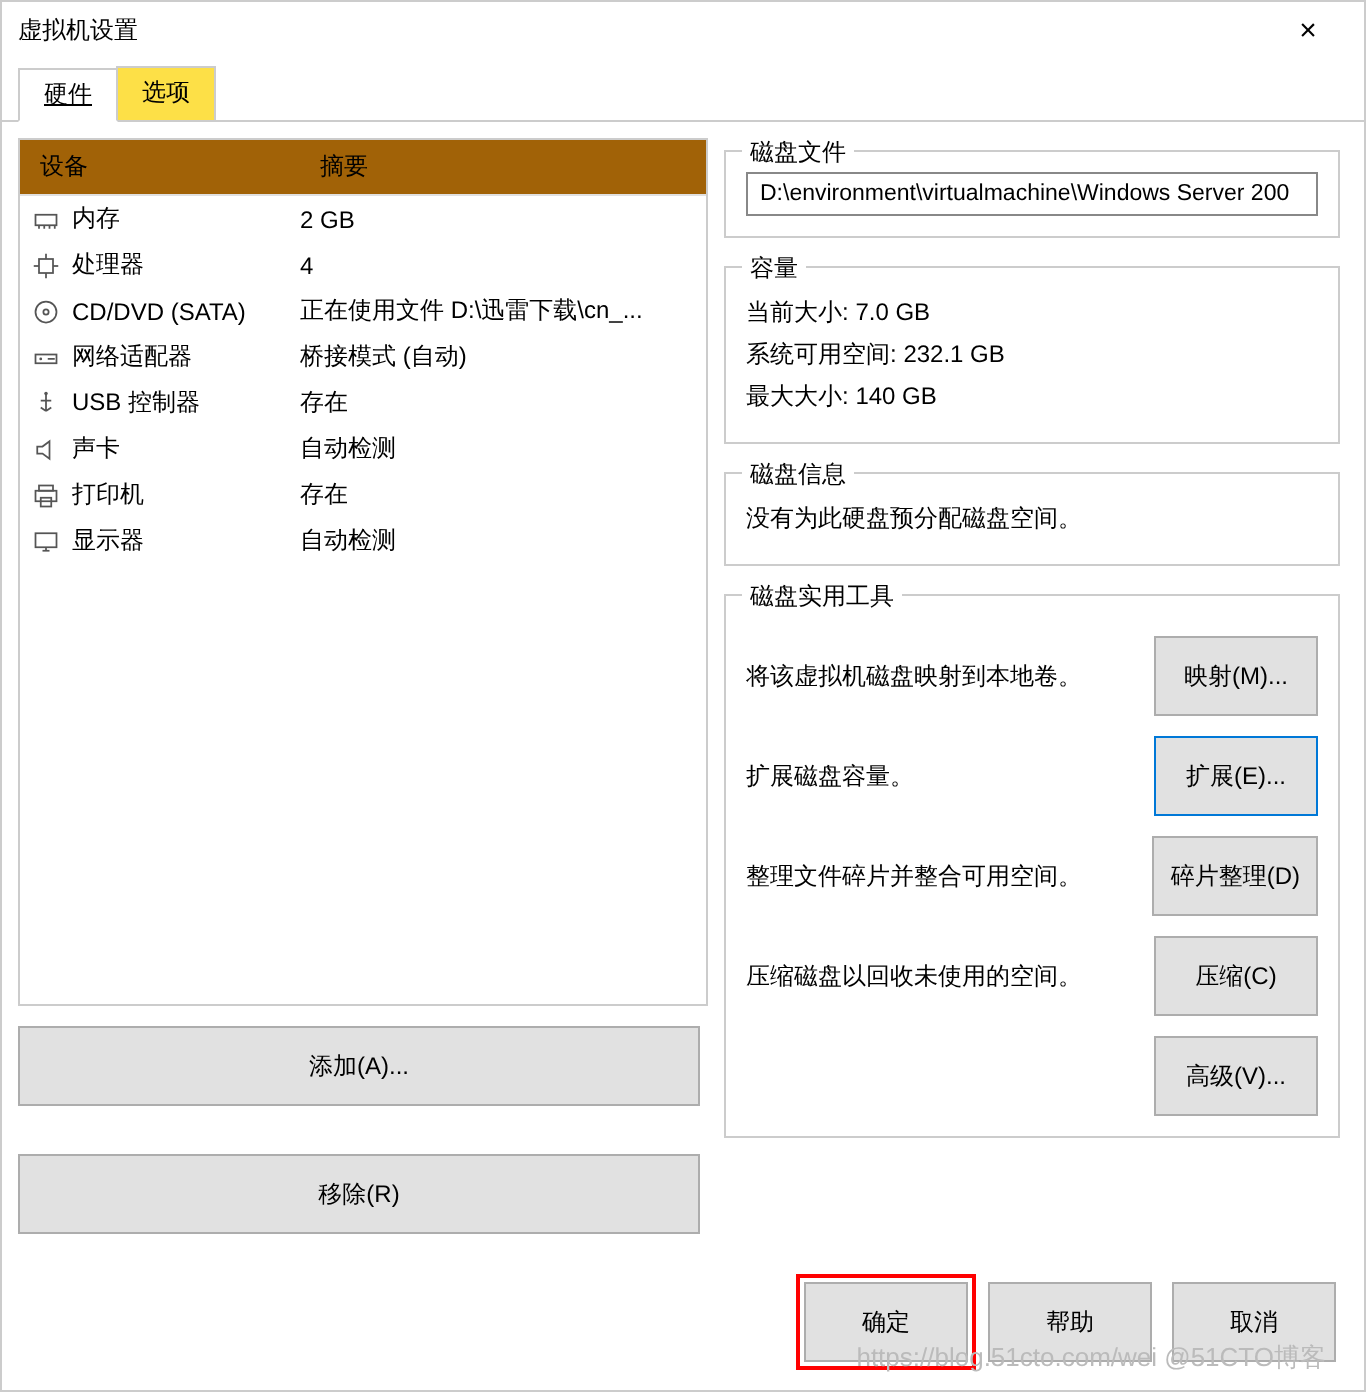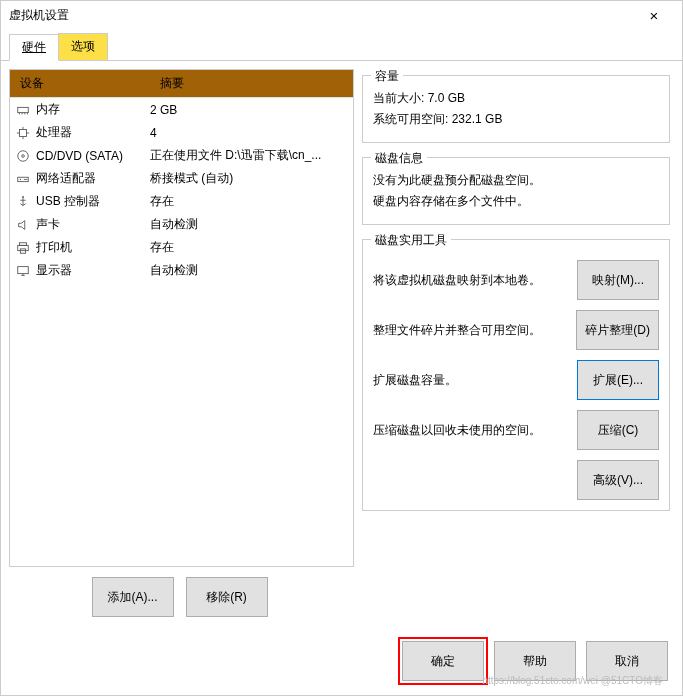--- a/index.html
+++ b/index.html
@@ -17,34 +17,34 @@
 .device-list { flex: 1; border: 1px solid #ccc; overflow: hidden; }
 .dl-header { display: flex; border-bottom: 1px solid #e0e0e0; background: #a16207; }
 .dl-header .col { padding: 5px 10px; }
 .col-dev { width: 140px; }
 .col-sum { flex: 1; }
 .dl-row { display: flex; padding: 3px 0; align-items: center; cursor: pointer; }
 .dl-row.selected { background: #cce5ff; }
 .dl-row .ico { width: 26px; text-align: center; color: #555; }
 .dl-row .dev { width: 114px; padding-right: 4px; }
 .dl-row .sum { flex: 1; padding-right: 6px; white-space: nowrap; overflow: hidden; text-overflow: ellipsis; }
-.left-buttons { display: flex; justify-content: center; gap: 12px; padding: 10px 4px 6px 0; }
+.left-buttons { display: flex; justify-content: flex-start; gap: 24px; padding: 10px 4px 6px 0; flex-direction: column; }
 .btn { min-width: 82px; height: 40px; border: 1px solid #adadad; background: #e1e1e1; cursor: pointer; padding: 0 8px; font-size: 12px; }
 .btn.highlight { outline: 2px solid red; outline-offset: 2px; }
 .btn.focused { border: 1.5px solid #0078d7; }
 .right { flex: 1; display: flex; flex-direction: column; gap: 8px; overflow: hidden; padding-right: 4px; }
 .group { border: 1px solid #ccc; padding: 10px; position: relative; margin-top: 6px; }
 .group-title { position: absolute; top: -8px; left: 8px; background: #fff; padding: 0 4px; }
 .path-box { border: 1px solid #888; padding: 4px 6px; white-space: nowrap; overflow: hidden; font-size: 11.5px; }
 .kv { margin: 4px 0; }
 .tool-row { display: flex; align-items: center; justify-content: space-between; margin: 10px 0; gap: 8px; }
 .tool-row .desc { flex: 1; }
 .adv-row { display: flex; justify-content: flex-end; margin-top: 4px; }
 .footer { display: flex; justify-content: flex-end; gap: 10px; padding: 10px 14px 14px 0; }
-.watermark { position: absolute; right: 20px; bottom: 8px; color: #bbb; font-size: 10px; pointer-events: none; }
+.watermark { position: absolute; right: 20px; bottom: 8px; color: #bbb; font-size: 13px; pointer-events: none; }
 svg { width: 14px; height: 14px; vertical-align: middle; }
 </style>
 </head>
 <body>
 
 <div class="window">
   <div class="titlebar">
     <span class="title">虚拟机设置</span>
     <span class="close">×</span>
   </div>
@@ -137,52 +137,59 @@
             </div>
           </div>
       </div>
       <div class="left-buttons">
         <button class="btn">添加(A)...</button>
         <button class="btn">移除(R)</button>
       </div>
     </div>
 
     <div class="right">
+      <div class="group">
+        <span class="group-title">磁盘文件</span>
+        <div class="path-box">D:\environment\virtualmachine\Windows Server 200</div>
+      </div>
 
       <div class="group">
         <span class="group-title">容量</span>
         <div class="kv">
           <span>当前大小:</span>
           <span>7.0 GB</span>
         </div>
         <div class="kv">
           <span>系统可用空间:</span>
           <span>232.1 GB</span>
         </div>
+        <div class="kv">
+          <span>最大大小:</span>
+          <span>140 GB</span>
+        </div>
       </div>
 
       <div class="group">
         <span class="group-title">磁盘信息</span>
         <div class="kv">没有为此硬盘预分配磁盘空间。</div>
-        <div class="kv">硬盘内容存储在多个文件中。</div>
       </div>
 
       <div class="group">
         <span class="group-title">磁盘实用工具</span>
         <div class="tool-row">
           <span class="desc">将该虚拟机磁盘映射到本地卷。</span>
           <button class="btn">映射(M)...</button>
         </div>
         <div class="tool-row">
+          <span class="desc">扩展磁盘容量。</span>
+          <button class="btn focused">扩展(E)...</button>
+        </div>
+        <div class="tool-row">
           <span class="desc">整理文件碎片并整合可用空间。</span>
           <button class="btn">碎片整理(D)</button>
-        </div>
-        <div class="tool-row">
-          <span class="desc">扩展磁盘容量。</span>
-          <button class="btn focused">扩展(E)...</button>
         </div>
         <div class="tool-row">
           <span class="desc">压缩磁盘以回收未使用的空间。</span>
           <button class="btn">压缩(C)</button>
         </div>
         <div class="adv-row">
           <button class="btn">高级(V)...</button>
         </div>
       </div>
     </div>

